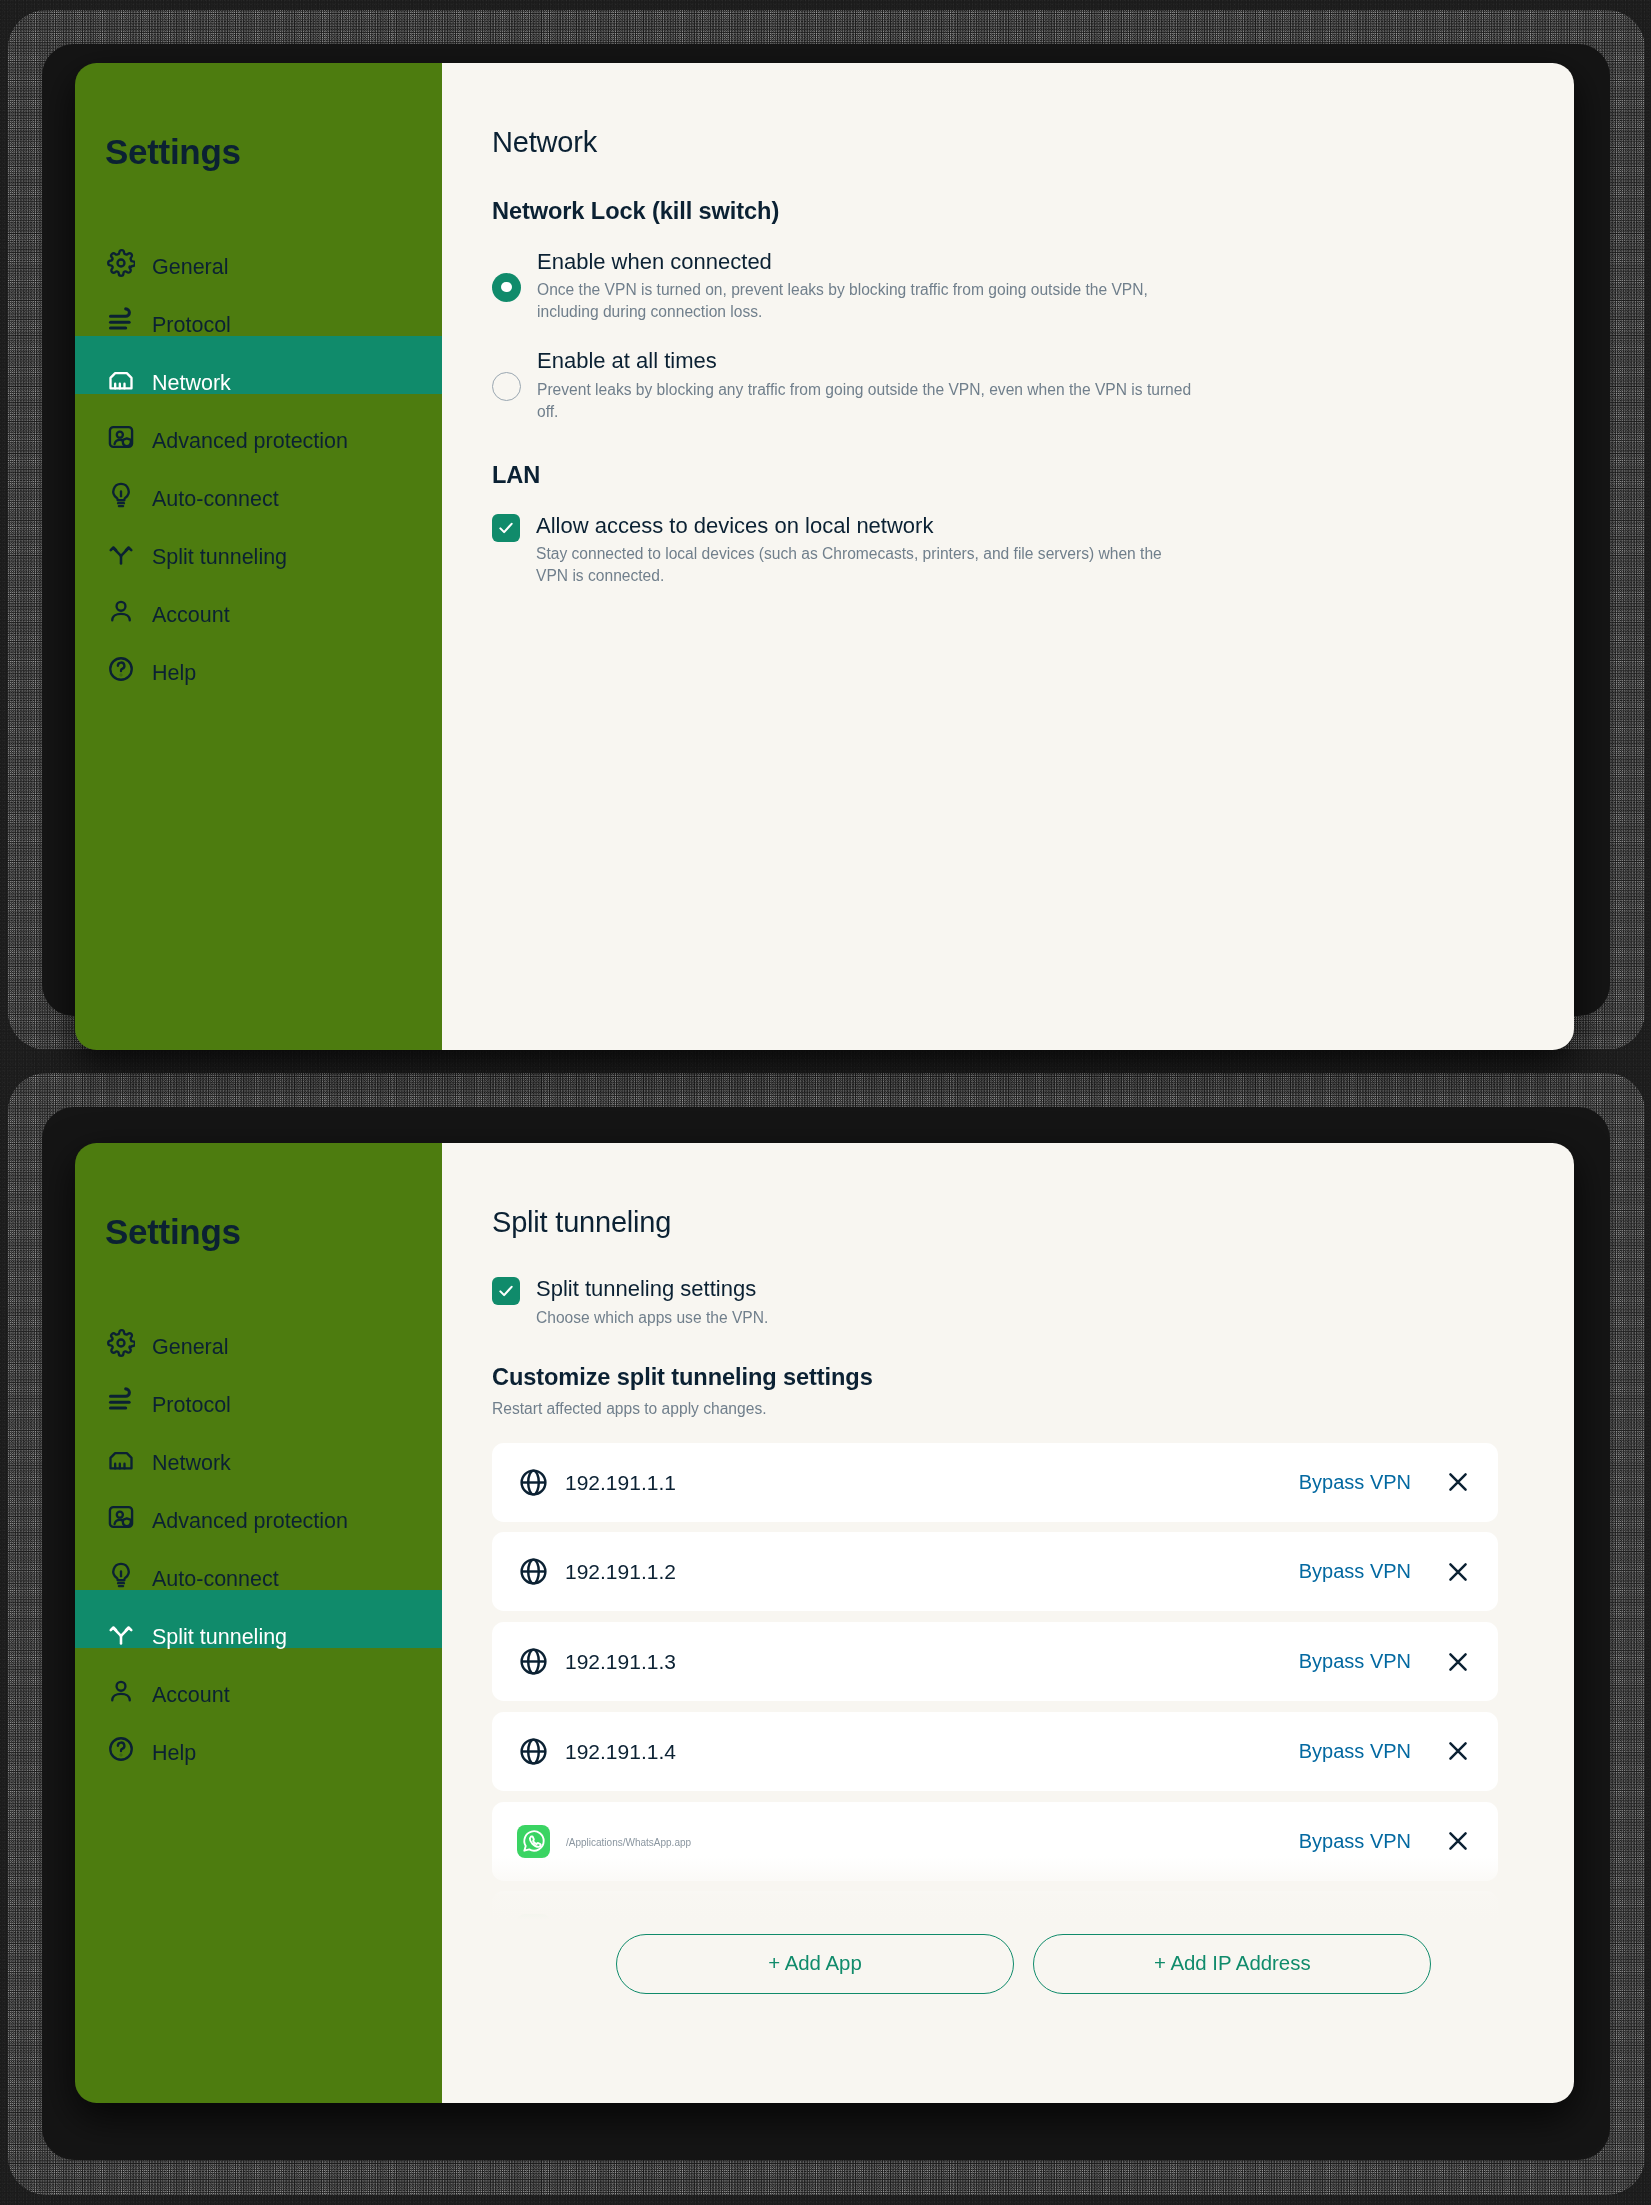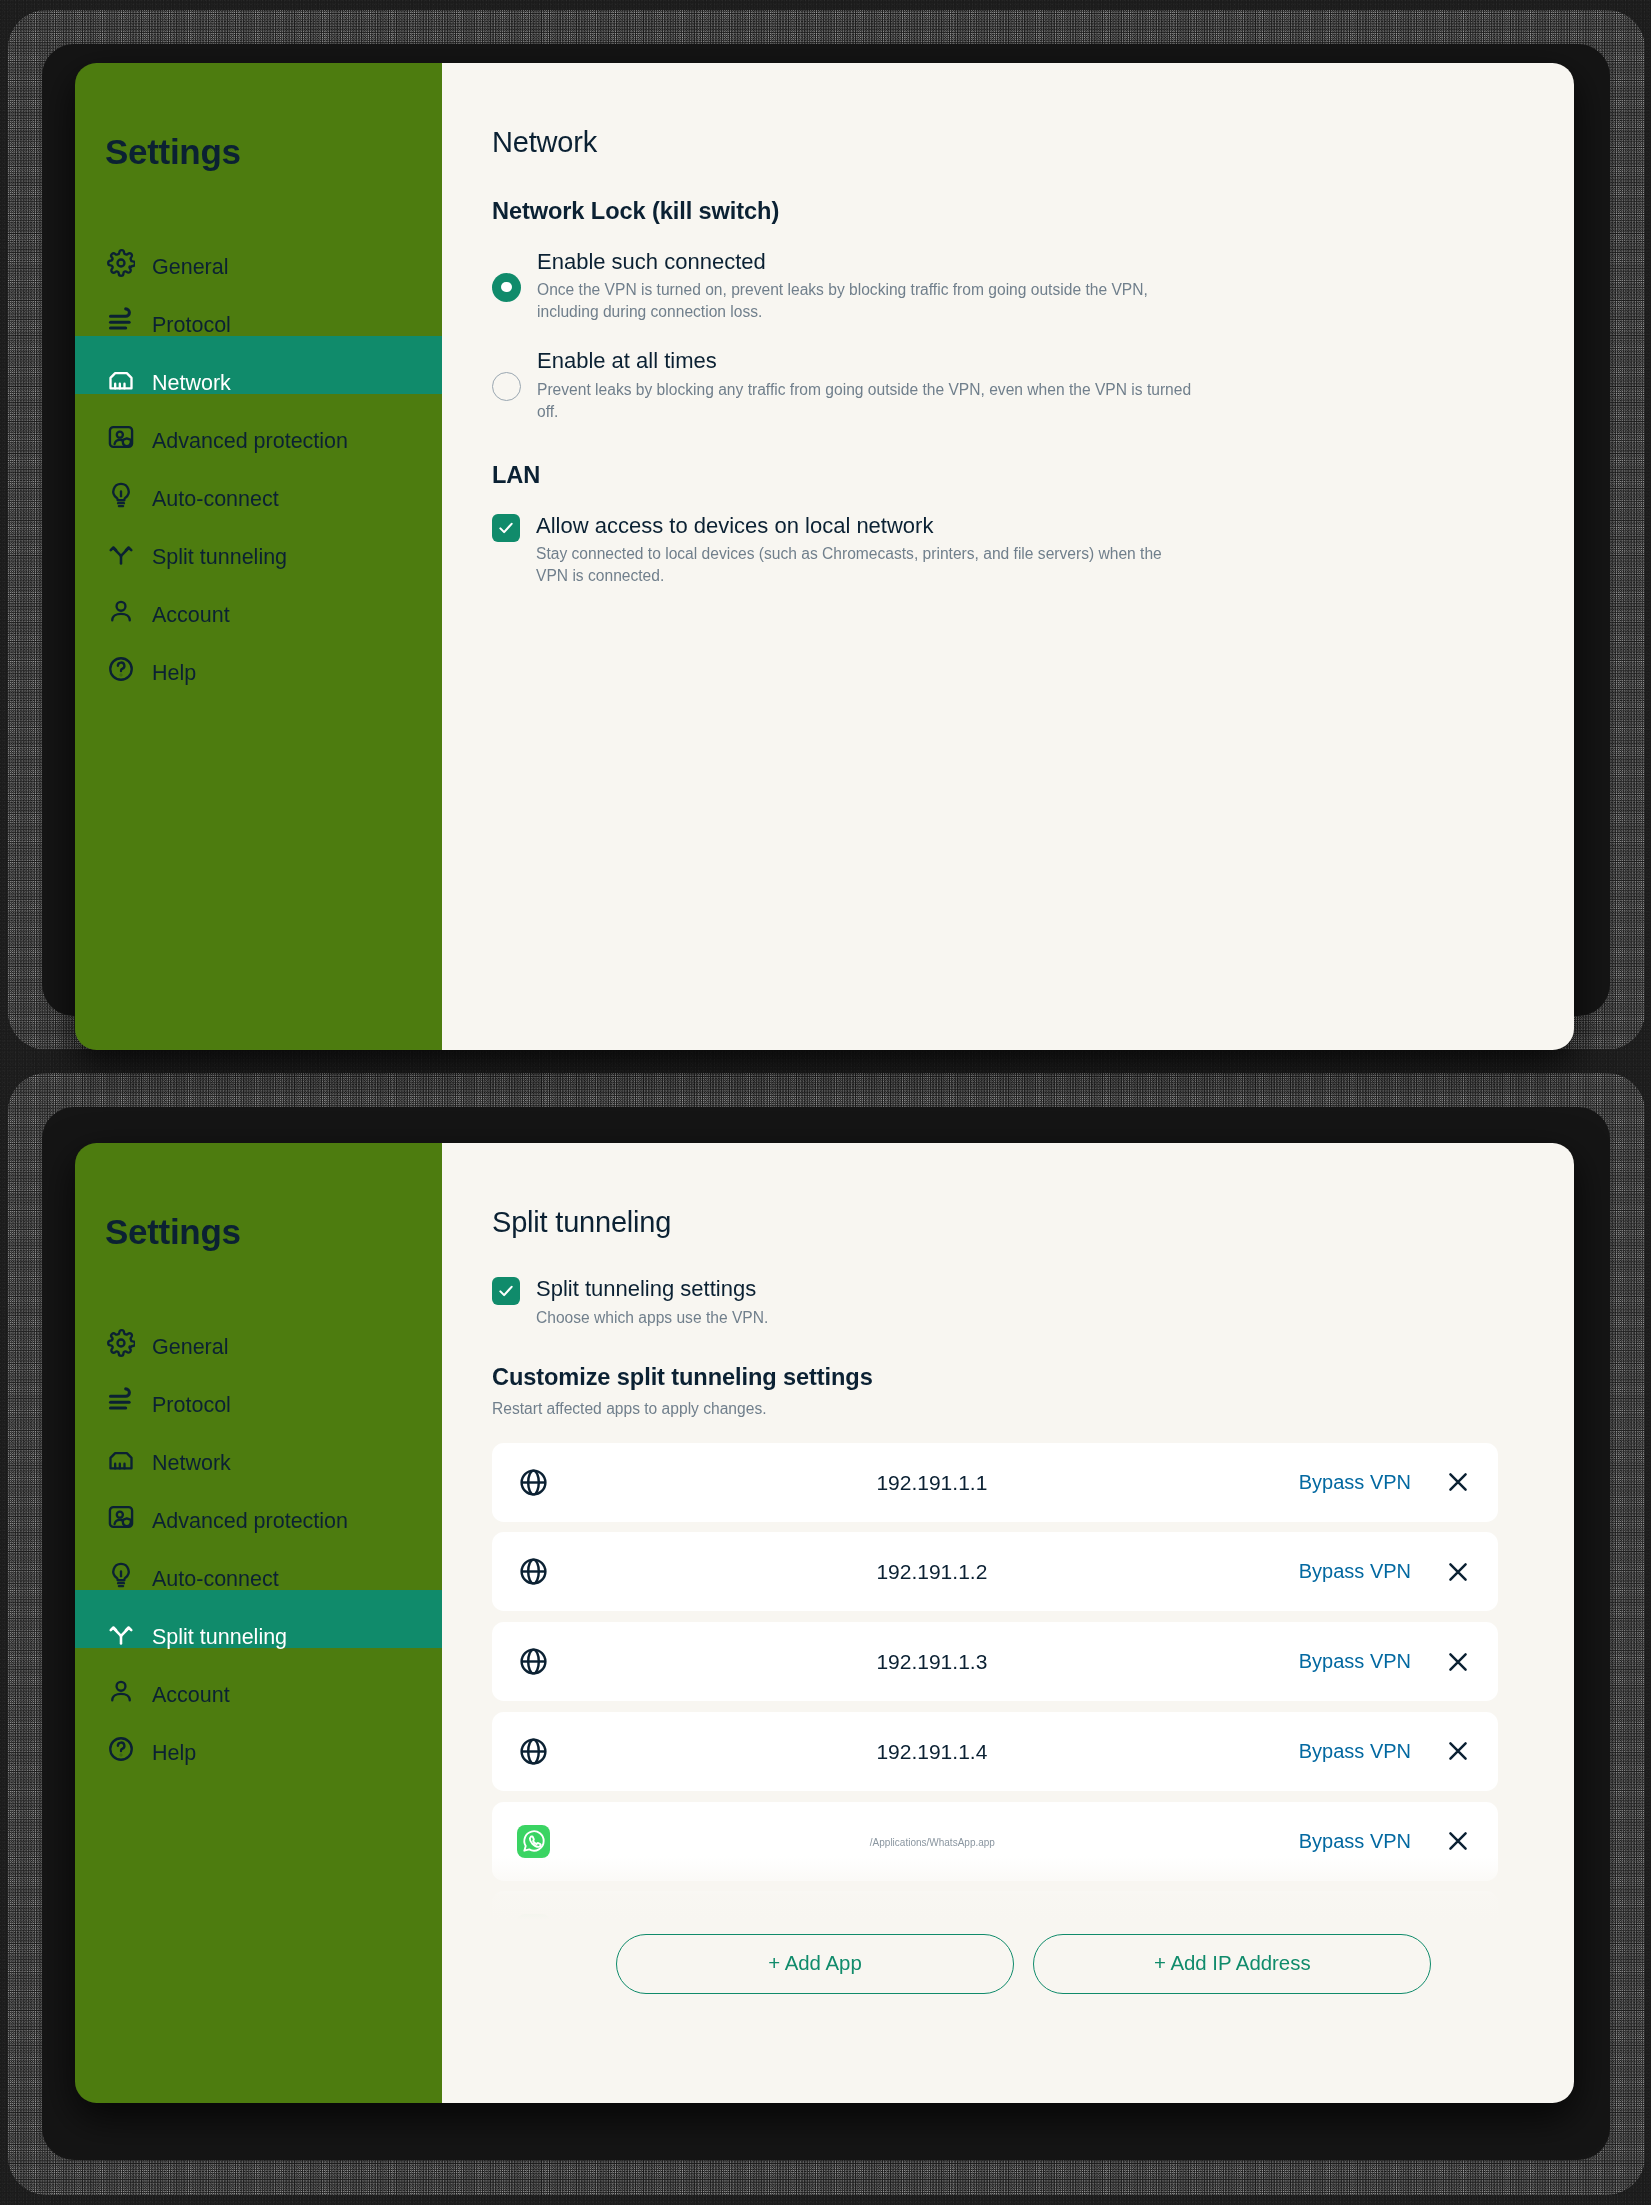--- a/index.html
+++ b/index.html
@@ -191,21 +191,20 @@
   }
   .list-row {
     background: #ffffff;
     border-radius: 11.8px;
     height: 79px;
     margin-bottom: 10.7px;
     display: flex;
     align-items: center;
     padding: 0 26px 0 25px;
     cursor: pointer;
-    text-align: center;
   }
   .row-icon { width: 32px; height: 32px; flex: 0 0 32px; margin-right: 16px; display:flex; align-items:center; justify-content:center; }
   .row-icon svg { width: 31px; height: 31px; }
   .app-icon {
     width: 33px; height: 33px; flex: 0 0 33px;
     border-radius: 8px;
     background: #3ad463;
     margin-right: 16px;
     display: flex; align-items: center; justify-content: center;
   }
@@ -352,21 +351,21 @@
   </nav>
 
   <main class="content">
     <div class="page-title">Network</div>
 
     <div class="section-title" style="margin-top:39px;">Network Lock (kill switch)</div>
 
     <div class="opt-row" style="margin-top:22.5px;">
       <span class="radio on"></span>
       <div class="opt-body">
-        <div class="opt-label">Enable such connected</div>
+        <div class="opt-label">Enable when connected</div>
         <div class="opt-desc">Once the VPN is turned on, prevent leaks by blocking traffic from going outside the VPN, including during connection loss.</div>
       </div>
     </div>
 
     <div class="opt-row" style="margin-top:25px;">
       <span class="radio off"></span>
       <div class="opt-body">
         <div class="opt-label">Enable at all times</div>
         <div class="opt-desc">Prevent leaks by blocking any traffic from going outside the VPN, even when the VPN is turned off.</div>
       </div>

